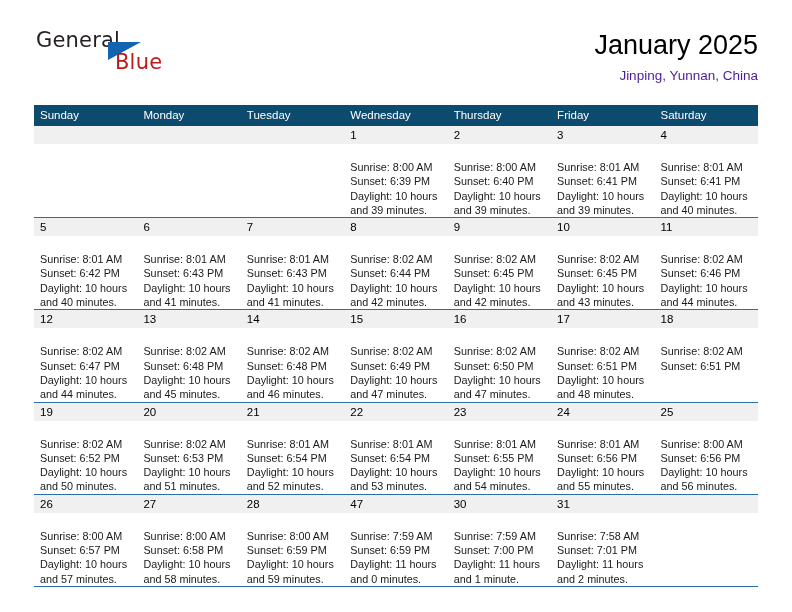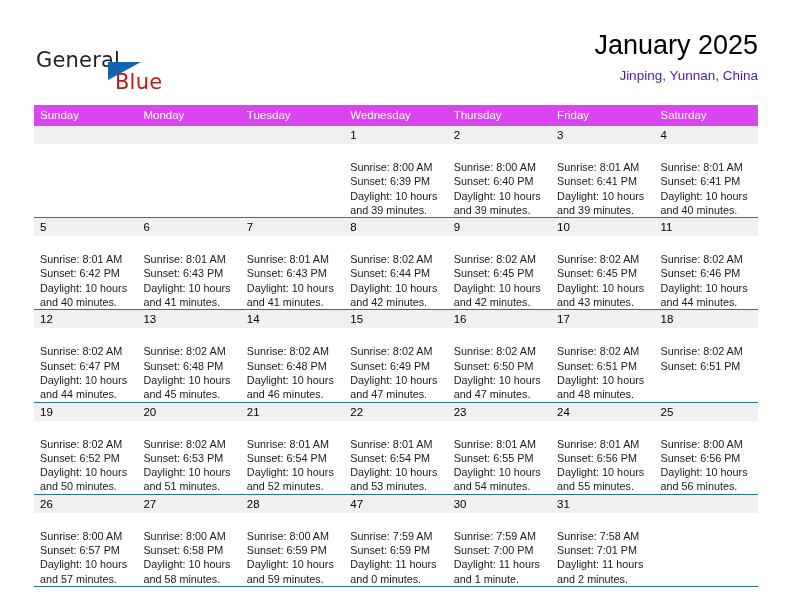--- a/index.html
+++ b/index.html
@@ -27,21 +27,21 @@
     position: absolute;
     left: 34px;
     top: 28px;
     right: 34px;
     height: 70px;
   }
 
   .brand {
     position: absolute;
     left: 0;
-    top: 20px;
+    top: 0;
     width: 200px;
     height: 56px;
   }
   .brand-general {
     position: absolute;
     left: 2px;
     top: 0px;
     font-size: 21px;
     letter-spacing: 0.2px;
     color: #231f20;
@@ -95,21 +95,21 @@
   
   .calendar {
     position: absolute;
     left: 34px;
     top: 105px;
     width: 724px;
   }
 
   .weekday-row {
     display: flex;
-    background: #d946ef;
+    background: #0c4a6e;
     height: 21px;
   }
   .weekday-cell {
     flex: 1 1 0;
     color: #ffffff;
     font-size: 11.5px;
     line-height: 21px;
     padding-left: 6px;
     box-sizing: border-box;
     white-space: nowrap;

